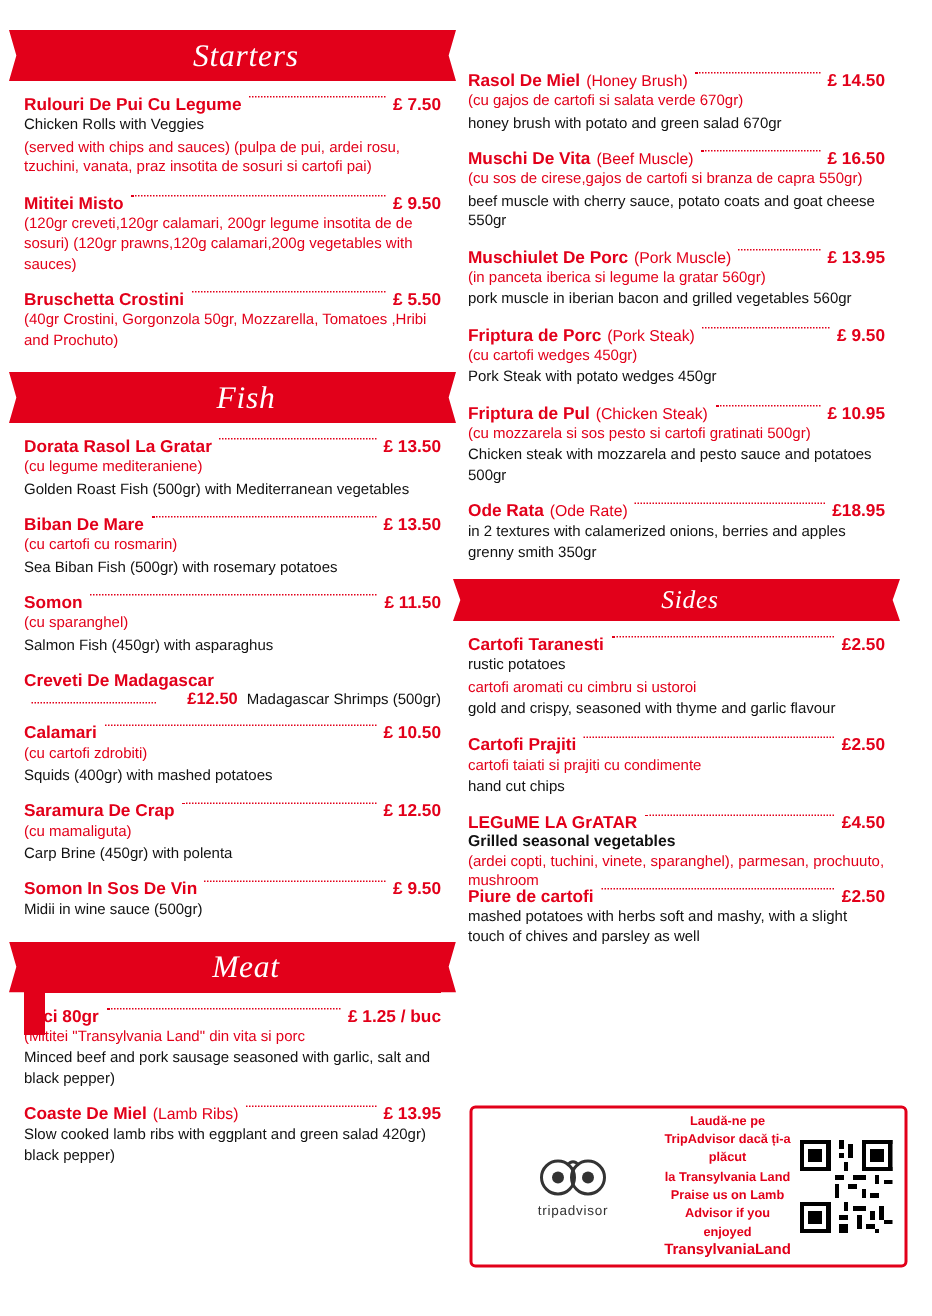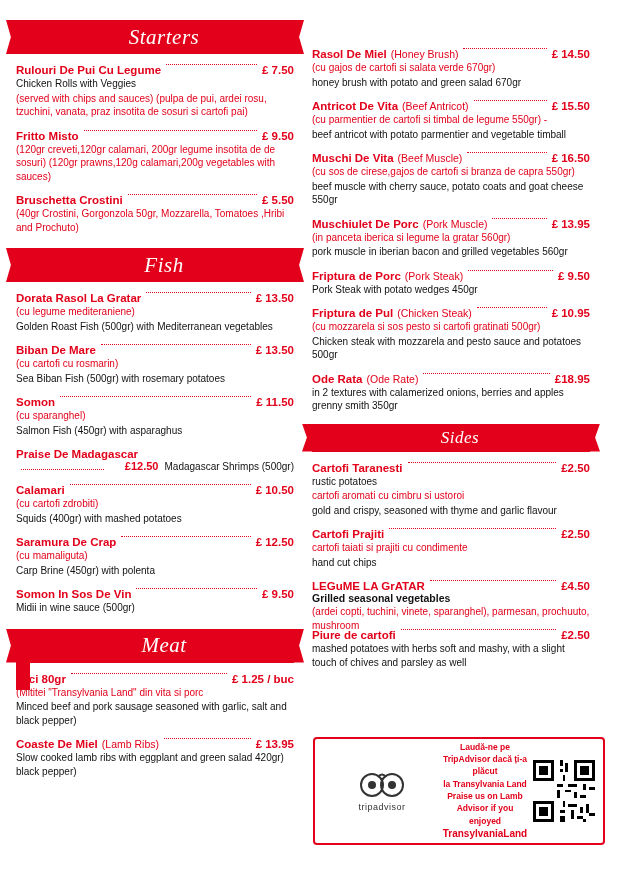--- a/index.html
+++ b/index.html
@@ -125,21 +125,21 @@
           <span class="name">Rulouri De Pui Cu Legume</span>
           <span class="dots"></span>
           <span class="price">£ 7.50</span>
         </div>
         <div class="sub-en">Chicken Rolls with Veggies</div>
         <div class="sub-ro">(served with chips and sauces) (pulpa de pui, ardei rosu, tzuchini, vanata, praz insotita de sosuri si cartofi pai)</div>
       </div>
 
       <div class="item">
         <div class="item-head">
-          <span class="name">Fritto Misto</span>
+          <span class="name">Mititei Misto</span>
           <span class="dots"></span>
           <span class="price">£ 9.50</span>
         </div>
         <div class="sub-ro">(120gr creveti,120gr calamari, 200gr legume insotita de de sosuri) (120gr prawns,120g calamari,200g vegetables with sauces)</div>
       </div>
 
       <div class="item">
         <div class="item-head">
           <span class="name">Bruschetta Crostini</span>
           <span class="dots"></span>
@@ -177,21 +177,21 @@
           <span class="name">Somon</span>
           <span class="dots"></span>
           <span class="price">£ 11.50</span>
         </div>
         <div class="sub-ro">(cu sparanghel)</div>
         <div class="sub-en">Salmon Fish (450gr) with asparaghus</div>
       </div>
 
       <div class="item">
         <div class="item-head">
-          <span class="name">Praise De Madagascar</span>
+          <span class="name">Creveti De Madagascar</span>
         </div>
         <div class="inline-price-line">
           <span class="dots"></span>
           <span class="price">£12.50</span>
           <span class="tail">Madagascar Shrimps (500gr)</span>
         </div>
       </div>
 
       <div class="item">
         <div class="item-head">
@@ -254,30 +254,20 @@
         <div class="item-head">
           <span class="name">Rasol De Miel</span>
           <span class="en">(Honey Brush)</span>
           <span class="dots"></span>
           <span class="price">£ 14.50</span>
         </div>
         <div class="sub-ro">(cu gajos de cartofi si salata verde 670gr)</div>
         <div class="sub-en">honey brush with potato and green salad 670gr</div>
       </div>
 
-      <div class="item">
-        <div class="item-head">
-          <span class="name">Antricot De Vita</span>
-          <span class="en">(Beef Antricot)</span>
-          <span class="dots"></span>
-          <span class="price">£ 15.50</span>
-        </div>
-        <div class="sub-ro">(cu parmentier de cartofi si timbal de legume 550gr) -</div>
-        <div class="sub-en">beef antricot with potato parmentier and vegetable timball</div>
-      </div>
 
       <div class="item">
         <div class="item-head">
           <span class="name">Muschi De Vita</span>
           <span class="en">(Beef Muscle)</span>
           <span class="dots"></span>
           <span class="price">£ 16.50</span>
         </div>
         <div class="sub-ro">(cu sos de cirese,gajos de cartofi si branza de capra  550gr)</div>
         <div class="sub-en">beef muscle with cherry sauce, potato coats and goat cheese 550gr</div>
@@ -294,20 +284,21 @@
         <div class="sub-en">pork muscle in iberian bacon and grilled vegetables 560gr</div>
       </div>
 
       <div class="item">
         <div class="item-head">
           <span class="name">Friptura de Porc</span>
           <span class="en">(Pork Steak)</span>
           <span class="dots"></span>
           <span class="price">£ 9.50</span>
         </div>
+        <div class="sub-ro">(cu cartofi wedges  450gr)</div>
         <div class="sub-en">Pork Steak with potato wedges 450gr</div>
       </div>
 
       <div class="item">
         <div class="item-head">
           <span class="name">Friptura de Pul</span>
           <span class="en">(Chicken Steak)</span>
           <span class="dots"></span>
           <span class="price">£ 10.95</span>
         </div>

